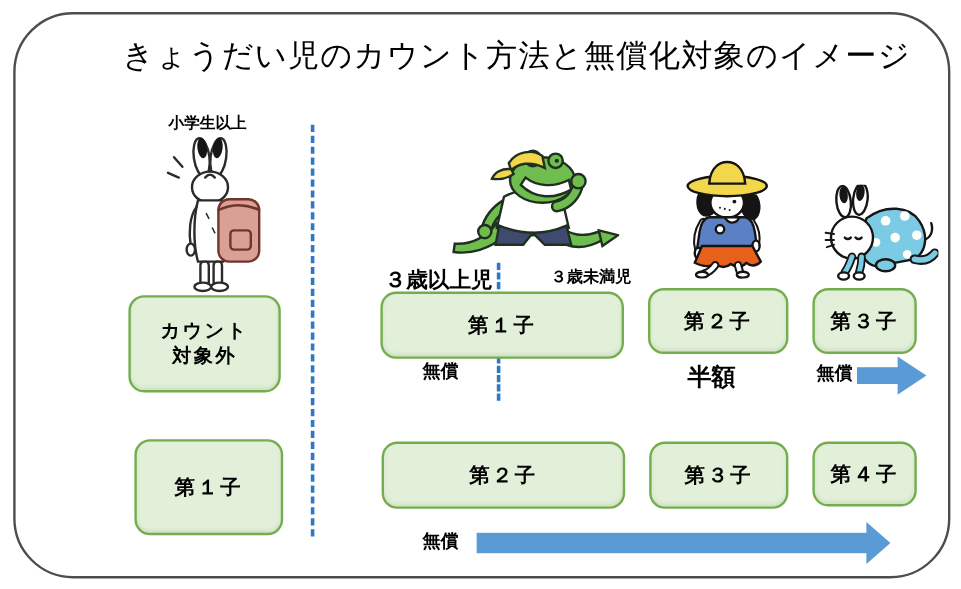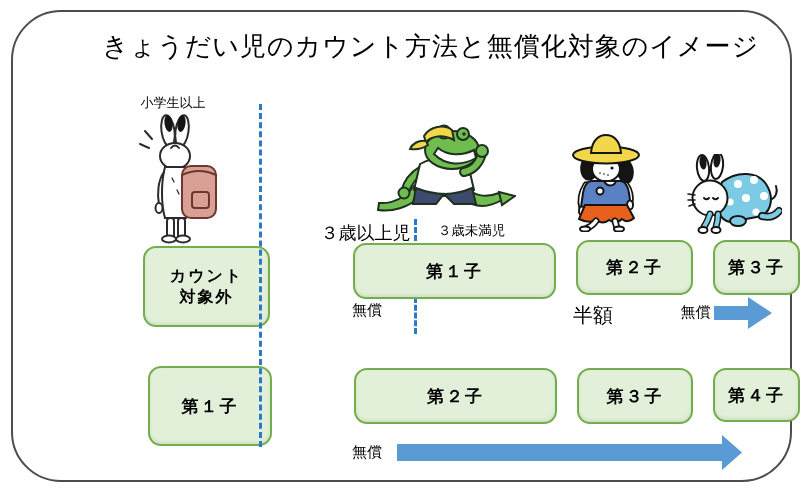--- a/index.html
+++ b/index.html
@@ -1,21 +1,21 @@
 <!DOCTYPE html>
 <html><head>
 <meta charset="utf-8">
 <style>
   html,body{margin:0;padding:0;background:#fff;}
   body{width:801px;height:491px;font-family:"Liberation Sans","DejaVu Sans",sans-serif;color:#000;}
   .canvas{position:relative;width:801px;height:491px;background:#fff;overflow:hidden;}
   .frame{position:absolute;left:11px;top:10px;width:777px;height:468px;border:2.5px solid #4d4d4d;border-radius:50px;background:#fff;}
   .title{position:absolute;left:0;top:29px;width:801px;text-align:center;font-size:26px;font-weight:normal;letter-spacing:1px;padding-left:30px;}
-  .lbl{position:absolute;font-weight:normal;text-align:center;line-height:1.2;}
-  .gbox{position:absolute;background:#e2efd9;border:2px solid #73ad4d;border-radius:13px;display:flex;flex-direction:column;align-items:center;justify-content:center;font-weight:bold;font-size:17px;letter-spacing:2px;box-shadow:inset 0 -2px 3px rgba(120,160,100,.18);margin-left:36px;}
+  .lbl{position:absolute;font-weight:bold;text-align:center;line-height:1.2;}
+  .gbox{position:absolute;background:#e2efd9;border:2px solid #73ad4d;border-radius:13px;display:flex;flex-direction:column;align-items:center;justify-content:center;font-weight:bold;font-size:17px;letter-spacing:2px;box-shadow:inset 0 -2px 3px rgba(120,160,100,.18);}
   .gbox.small{font-size:16px;}
   .vdash{position:absolute;width:0;border-left:3px dashed #2e79c5;}
   svg{display:block;position:absolute;}
   .arrow{position:absolute;}
 </style>
 </head>
 <body>
 
 <div class="canvas">
   <div class="frame"></div>
@@ -81,21 +81,21 @@
       <path d="M68,30 C80,42 96,42 110,34 L108,26 C96,32 82,32 72,24 Z" fill="#fff"></path>
       <path d="M58,12 C64,2 78,0 86,6 L88,16 C76,10 66,12 60,18 Z" fill="#f2d74b"></path>
       <path d="M60,17 C52,16 46,20 44,25 C52,26 58,24 62,21 Z" fill="#f2d74b"></path>
       <path d="M98,48 C108,46 114,38 116,29" fill="none" stroke-width="10"></path>
       <path d="M98,48 C108,46 114,38 116,29" fill="none" stroke="#6fbc4f" stroke-width="6"></path>
       <circle cx="116" cy="27" r="6" fill="#6fbc4f"></circle>
     </g>
   </svg>
 
   <div class="lbl" style="left:313px;top:223px;width:105px;font-size:18px;">３歳以上児</div>
-  <div class="lbl" style="left:419px;top:223px;width:105px;font-size:13.5px;">３歳未満児</div>
+  <div class="lbl" style="left:440px;top:223px;width:105px;font-size:13.5px;">３歳未満児</div>
 
   <div class="vdash" style="left:414px;top:219px;height:22px;"></div>
   <div class="vdash" style="left:414px;top:297px;height:37px;"></div>
 
   <div class="gbox" style="left:317px;top:243px;width:199px;height:52px;">
     <div>第１子</div>
   </div>
 
   <div class="lbl" style="left:337px;top:301px;width:60px;font-size:15px;">無償</div>
 

